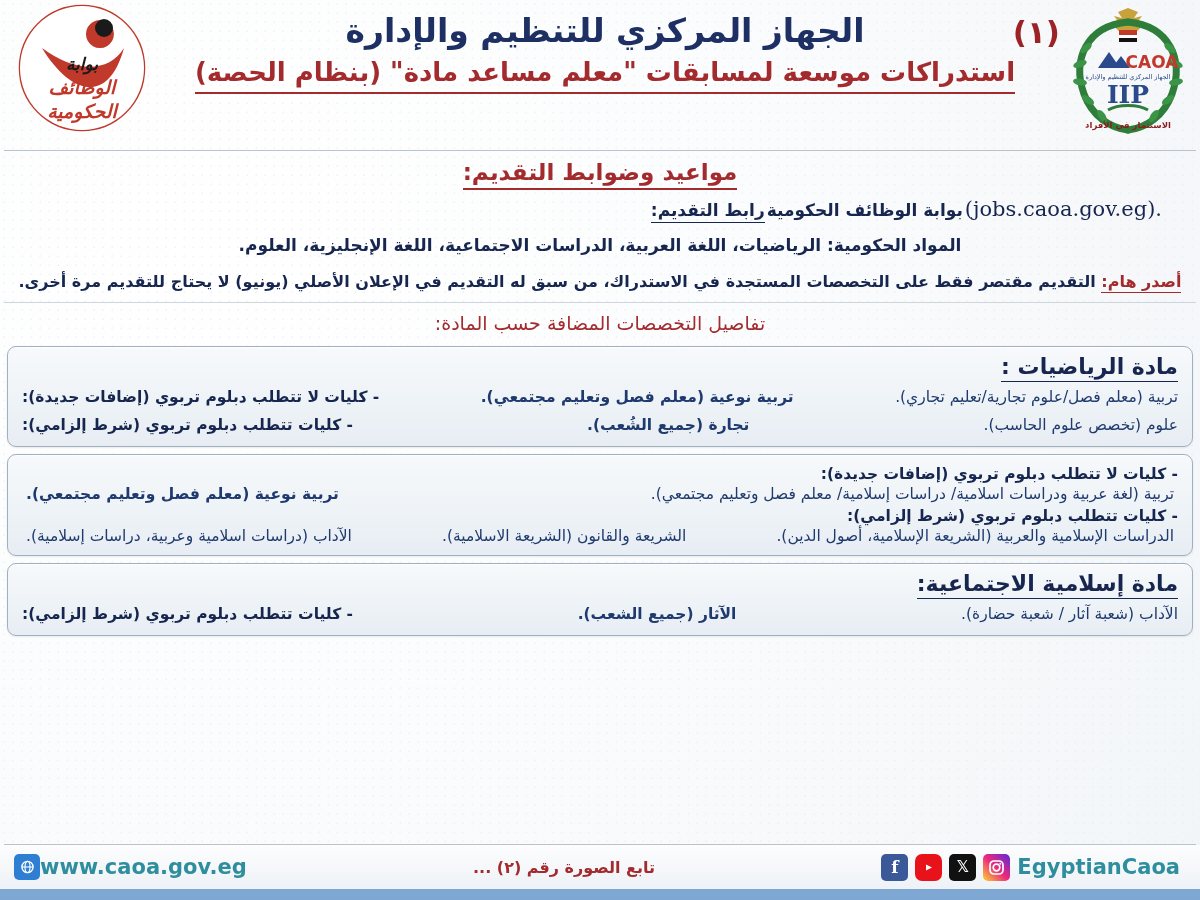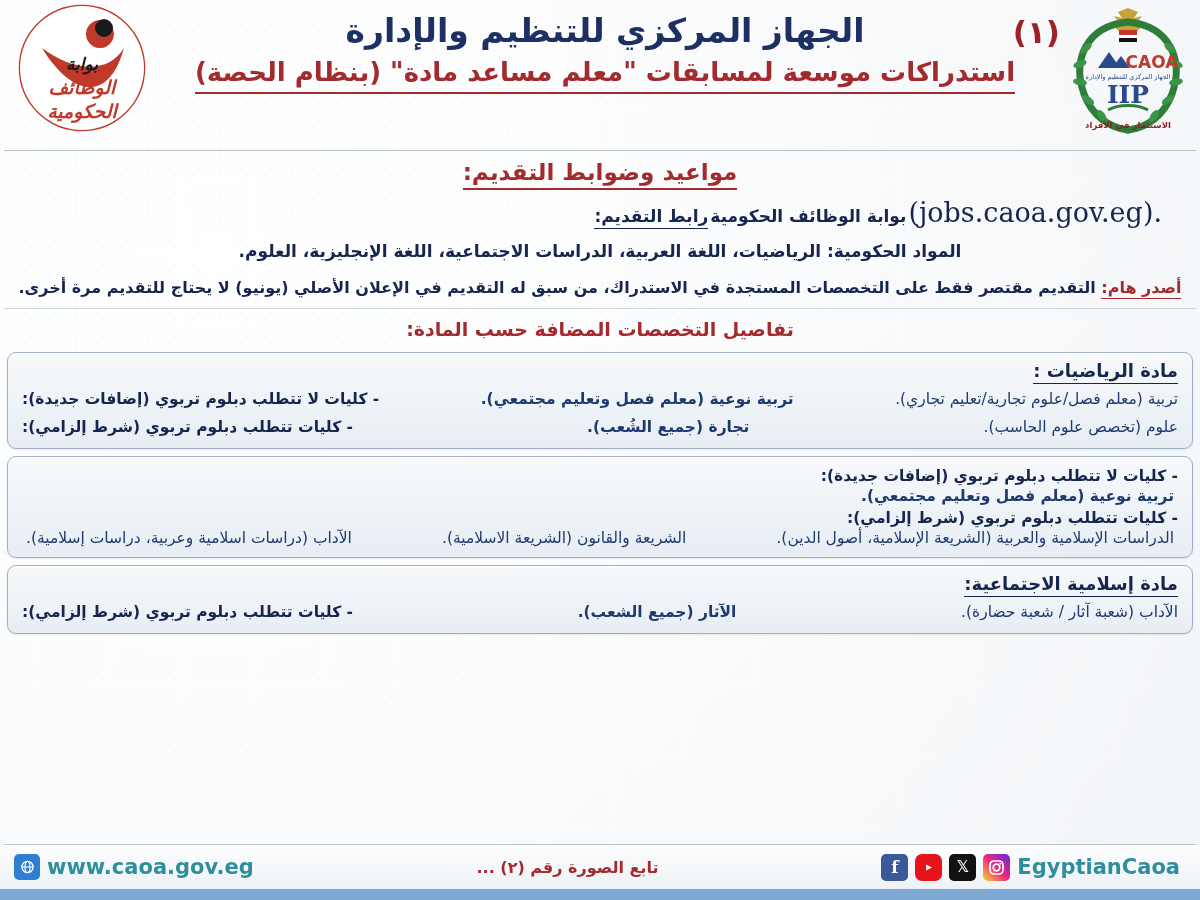--- a/index.html
+++ b/index.html
@@ -135,21 +135,21 @@
     font-weight: bold;
   }
   .dates-row .lbl { font-weight: bold; color: #16264f; }
   .link-cell { display: flex; align-items: baseline; gap: 2px; }
   .link-cell .u-lbl {
     border-bottom: 1.6px solid #16264f;
     padding-bottom: 2px;
   }
   .url-serif {
     font-family: "DejaVu Serif", "Liberation Serif", serif;
-    font-size: 27px;
+    font-size: 21px;
     font-weight: normal;
     color: #16264f;
     direction: ltr;
     unicode-bidi: embed;
   }
 
   .subjects-line {
     text-align: center;
     font-size: 17px;
     font-weight: bold;
@@ -171,40 +171,40 @@
     padding-bottom: 1px;
   }
 
   
   .details-heading {
     text-align: center;
     padding: 9px 0 6px 0;
   }
   .details-heading span {
     font-size: 19px;
-    font-weight: bold;
+    font-weight: normal;
     color: #a32b2e;
     border-bottom: 2px solid #a32b2e;
     padding-bottom: 12px;
   }
 
   .cards { padding: 6px 7px 0 7px; }
 
   .card {
     border: 1px solid #9fb0c2;
     border-radius: 9px;
     background: linear-gradient(180deg,#f7f9fb 0%, #eef3f7 55%, #e7edf3 100%);
     box-shadow: 0 1px 2px rgba(0,0,0,.08), inset 0 1px 0 #ffffff;
     padding: 7px 14px 9px 14px;
     margin-bottom: 7px;
   }
 
   .card-title {
     text-align: right;
-    font-size: 18px;
+    font-size: 22px;
     font-weight: bold;
     color: #16264f;
     margin-bottom: 2px;
   }
   .card-title span {
     border-bottom: 1.6px solid #16264f;
     padding-bottom: 2px;
   }
 
   .line {
@@ -309,21 +309,20 @@
   .footer-note {
     font-size: 16px;
     font-weight: bold;
     color: #a32b2e;
   }
 
   .site {
     display: flex;
     flex-direction: row-reverse;
     align-items: center;
-    gap: 7px;
   }
   .globe {
     width: 26px; height: 26px;
     border-radius: 5px;
     background: #2e7fd4;
     display: flex; align-items: center; justify-content: center;
   }
   .site-url {
     font-size: 21px;
     font-weight: bold;
@@ -446,20 +445,21 @@
           <span class="opt">علوم (تخصص علوم الحاسب).</span>
           <span class="opt b">تجارة (جميع الشُعب).</span>
           <span class="bullet-label">- كليات تتطلب دبلوم تربوي (شرط إلزامي):</span>
         </div>
       </div>
 
       <div class="card">
 
         <div class="sub-line">- كليات لا تتطلب دبلوم تربوي (إضافات جديدة):</div>
         <div class="opts-row">
+          <span class="opt">تربية (لغة عربية ودراسات اسلامية/ دراسات إسلامية/ معلم فصل وتعليم مجتمعي).</span>
           <span class="opt b">تربية نوعية (معلم فصل وتعليم مجتمعي).</span>
         </div>
 
         <div class="sub-line">- كليات تتطلب دبلوم تربوي (شرط إلزامي):</div>
         <div class="opts-row">
           <span class="opt">الدراسات الإسلامية والعربية (الشريعة الإسلامية، أصول الدين).</span>
           <span class="opt">الشريعة والقانون (الشريعة الاسلامية).</span>
           <span class="opt">الآداب (دراسات اسلامية وعربية، دراسات إسلامية).</span>
         </div>
       </div>

